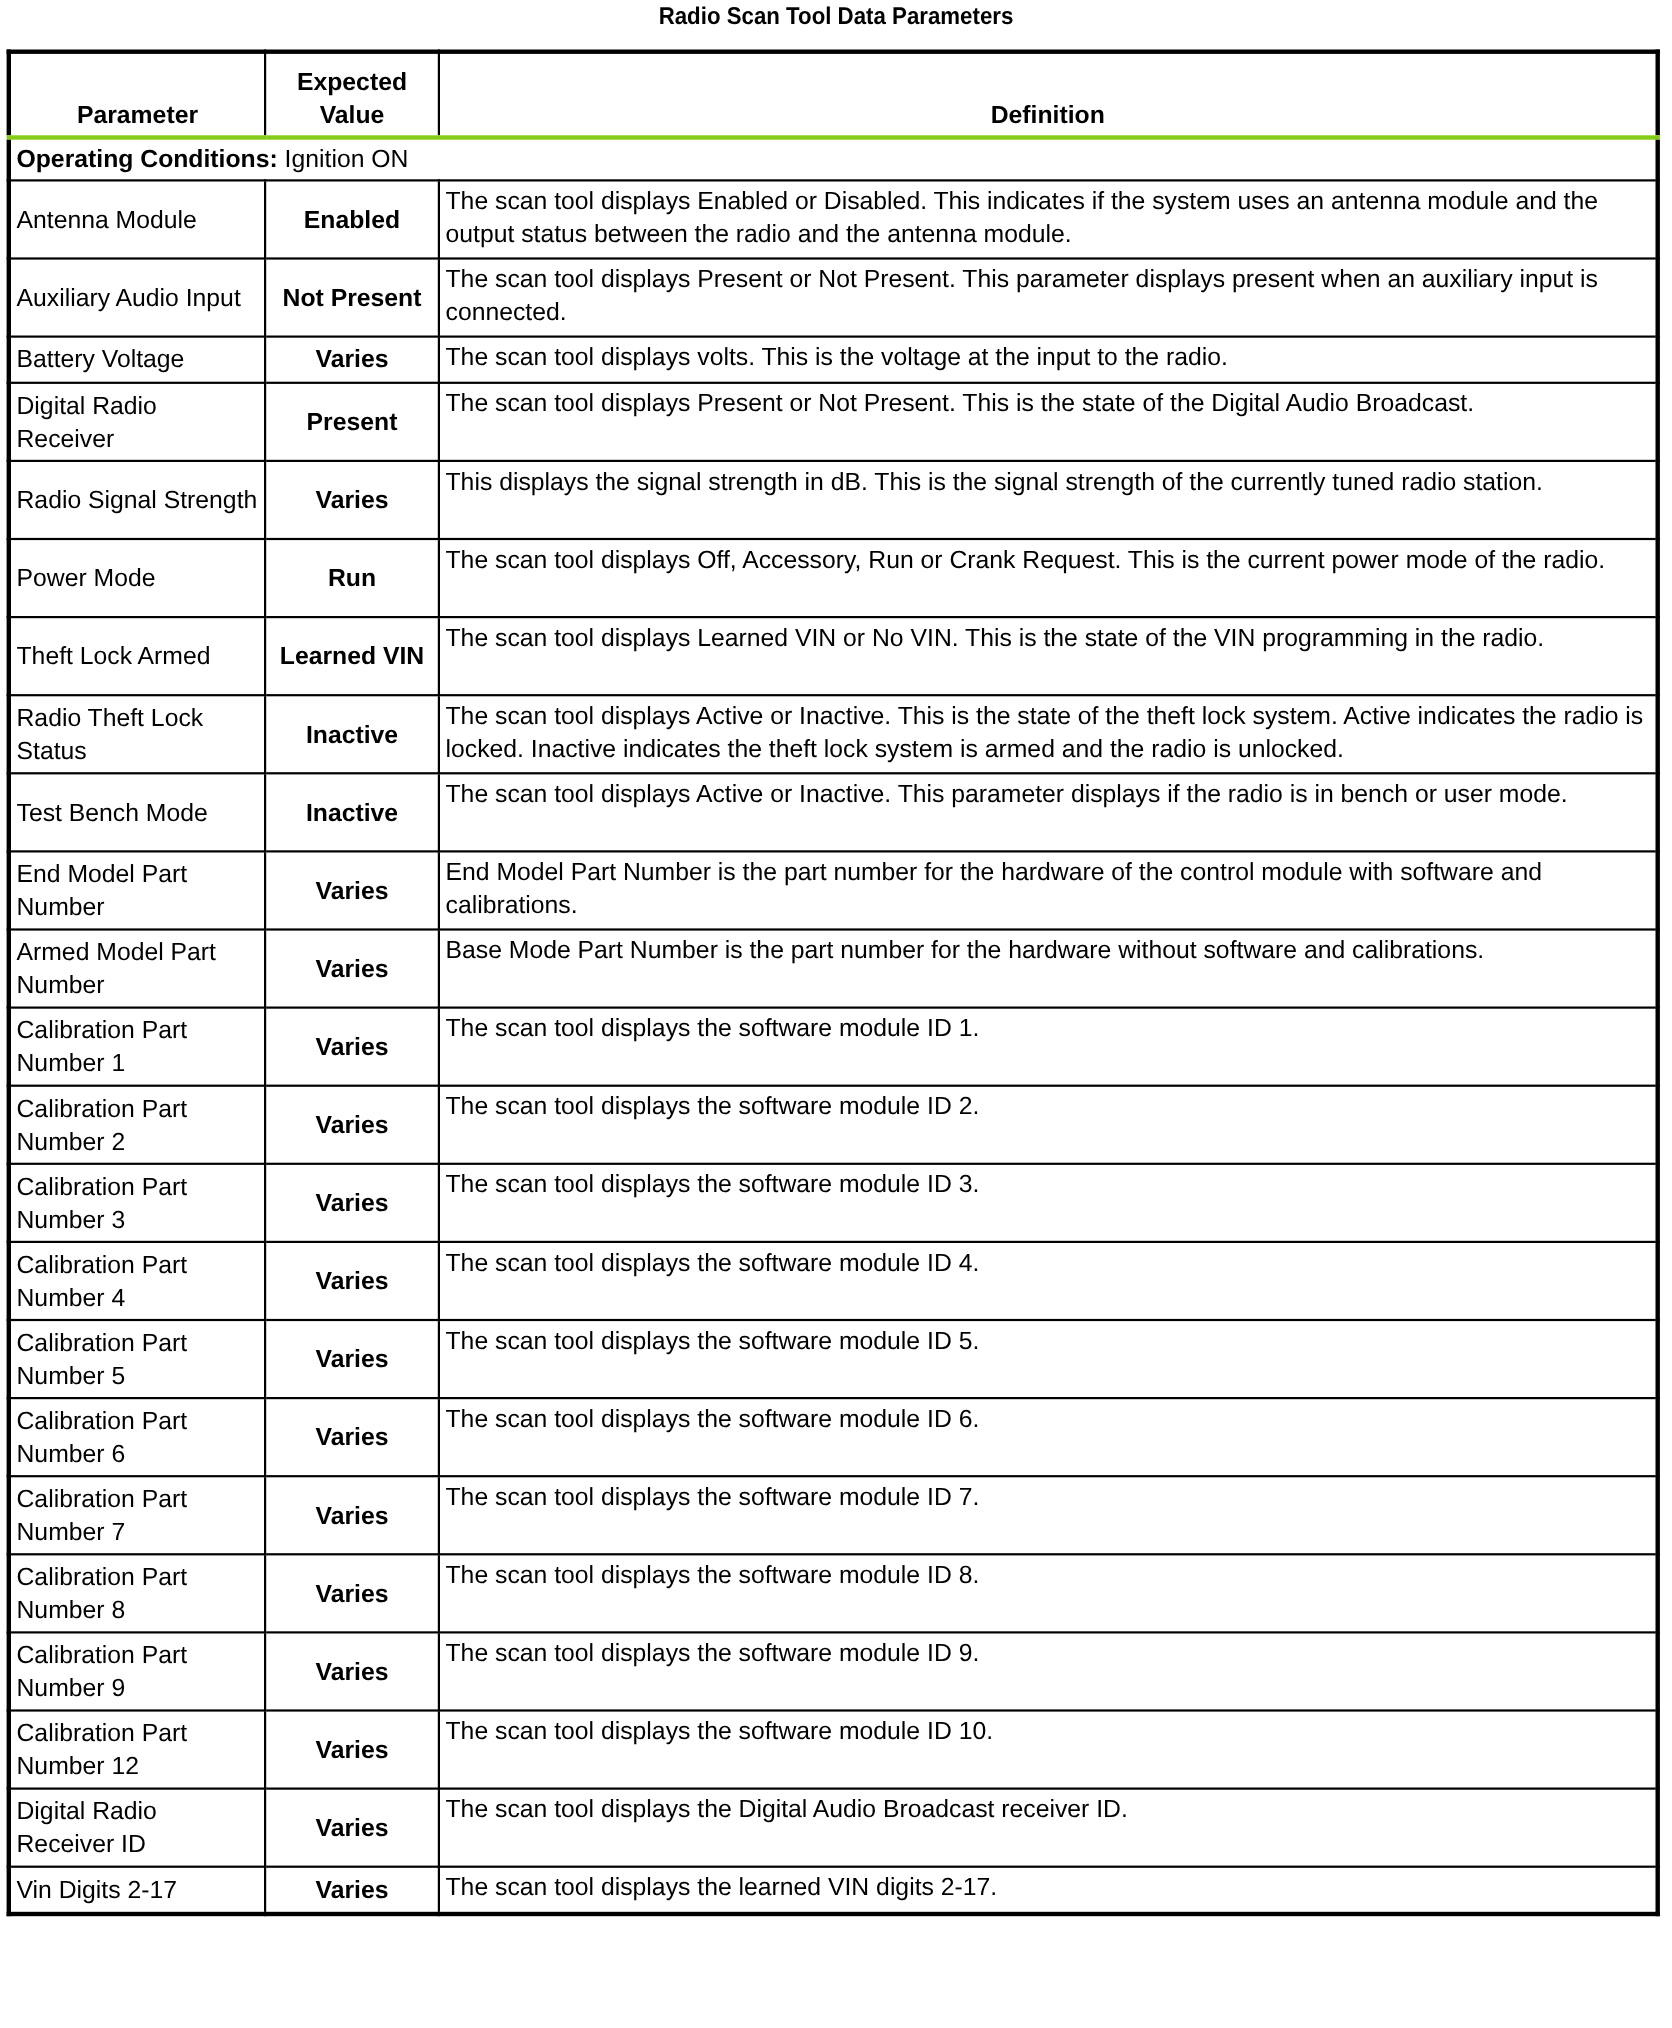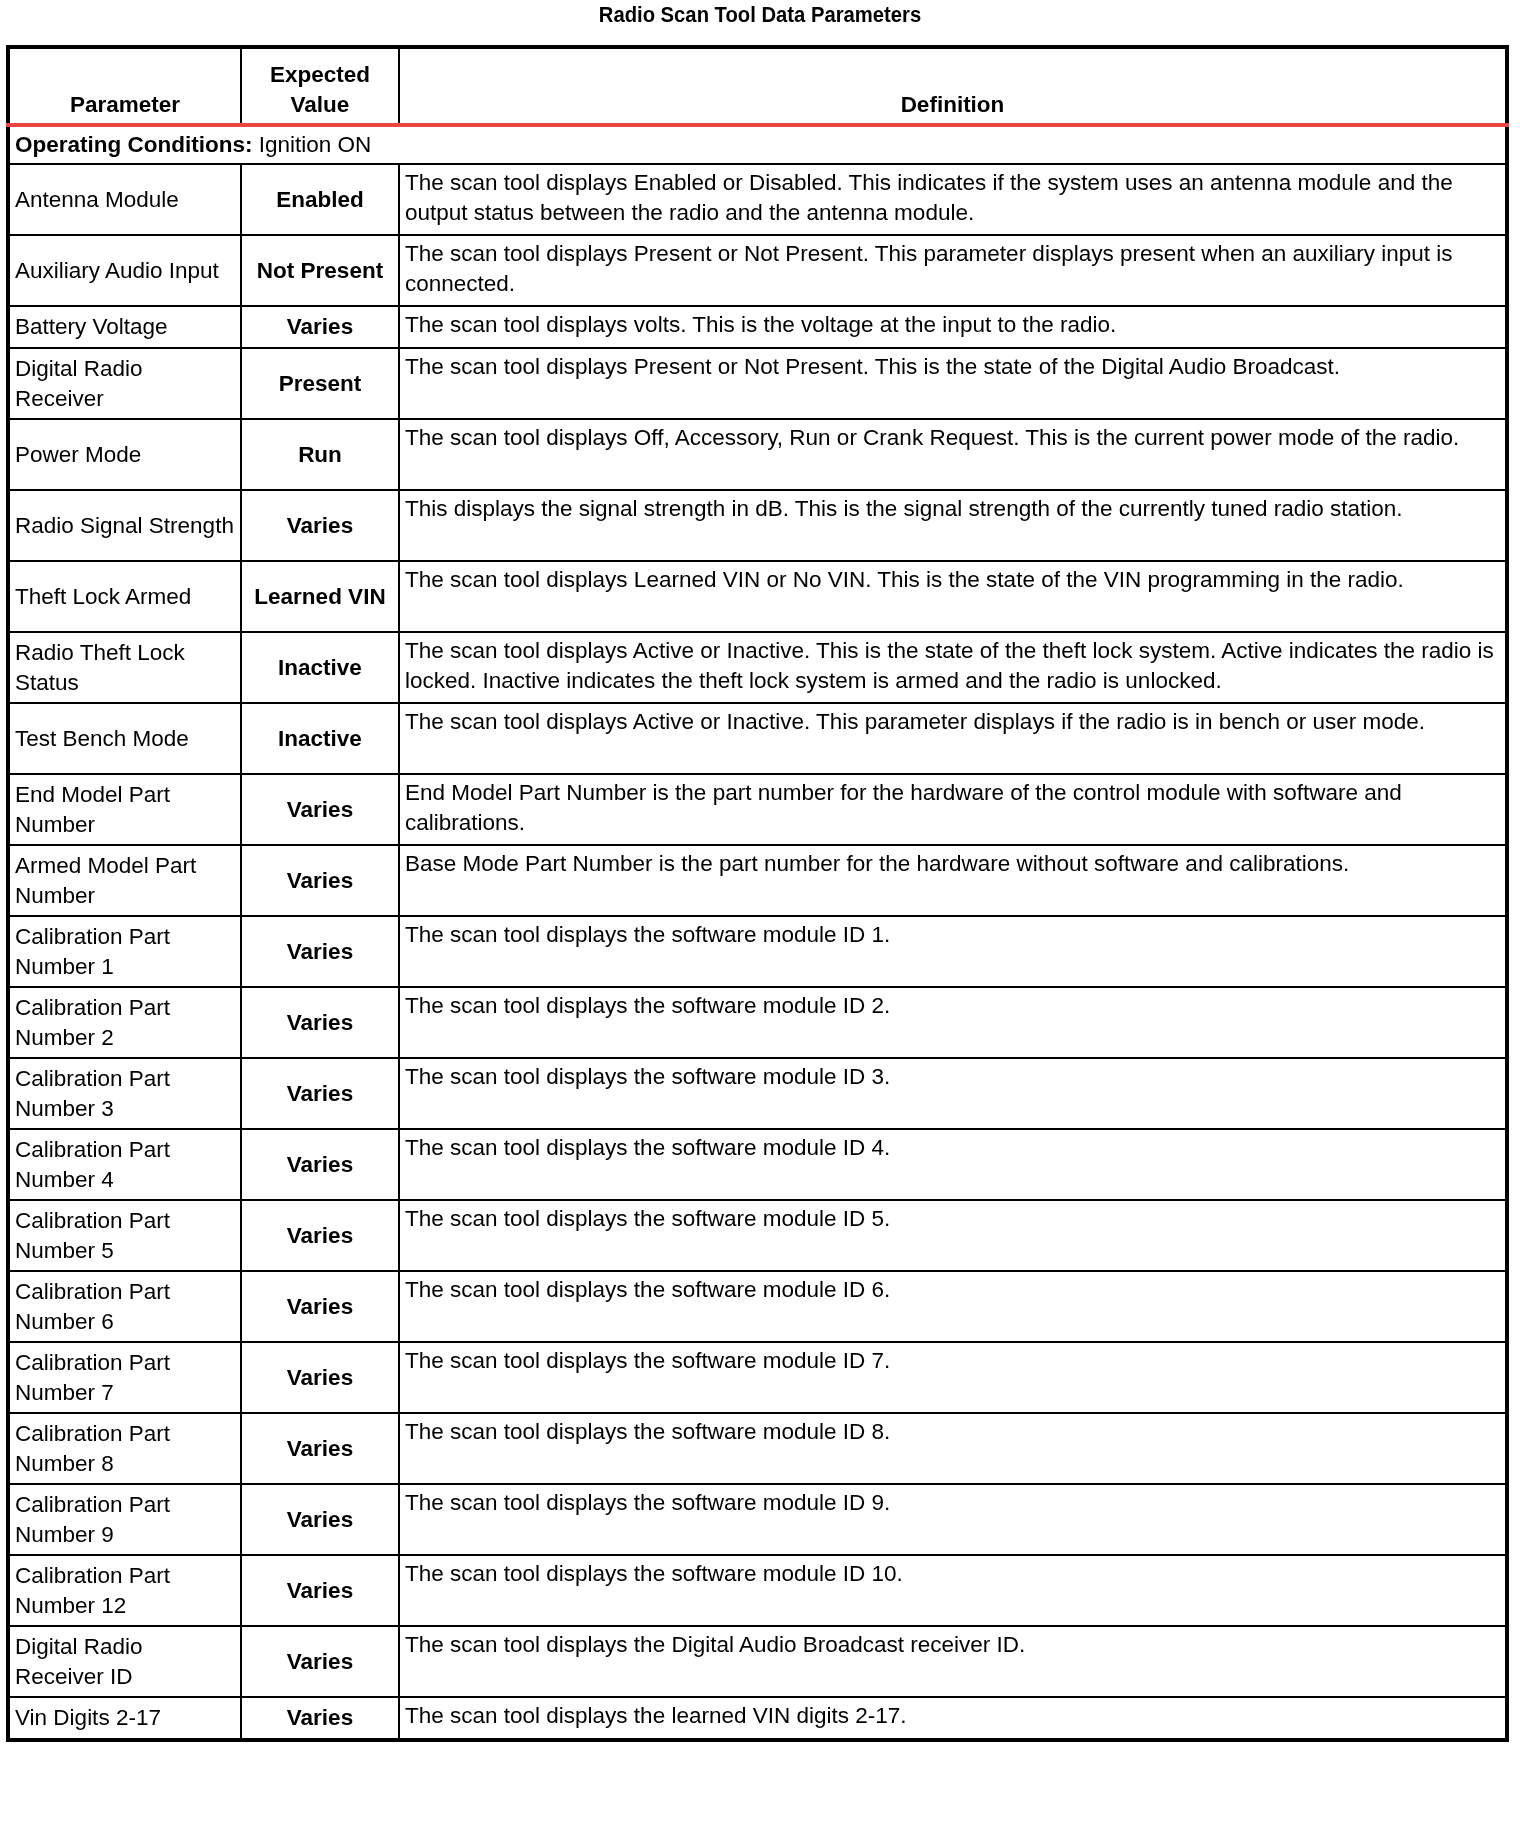--- a/index.html
+++ b/index.html
@@ -7,21 +7,21 @@
          font-family:"Liberation Sans", sans-serif; color:#000; }
   .title { position:absolute; left:0; width:1520px; top:0; height:30px; text-align:center;
            font-weight:bold; font-size:22px; line-height:30px; transform:scaleX(0.92); }
   table { position:absolute; left:6px; top:45px; width:1503px; border-collapse:collapse;
           border:4px solid #000; table-layout:fixed; }
   col.c1 { width:233px; } col.c2 { width:158px; } col.c3 { width:auto; }
   th, td { border:2px solid #000; font-size:22.5px; line-height:29.5px; padding:0 5px; vertical-align:top; }
   th { font-weight:bold; text-align:center; vertical-align:bottom; height:70px; padding-bottom:4px; }
   td.ev { text-align:center; vertical-align:middle;font-weight:bold; }
   td.param { vertical-align:middle; }
-  tr.hdr th { border-bottom:4px solid #ef4444; }
+  tr.hdr th { border-bottom:4px solid #84cc16; }
   tr.op td { height:36px; vertical-align:middle; }
   tr.r1 td { height:37px; }
   tr.r2 td { height:66px; }
   td.def { padding-top:3px; }
   tr.r1 td.def { padding-top:3px; }
   .b { font-weight:bold; }
 </style>
 </head>
 <body>
 
@@ -58,28 +58,28 @@
         <td class="param">Battery Voltage</td>
         <td class="ev">Varies</td>
         <td class="def">The scan tool displays volts. This is the voltage at the input to the radio.</td>
       </tr>
       <tr class="r2">
         <td class="param">Digital Radio Receiver</td>
         <td class="ev">Present</td>
         <td class="def">The scan tool displays Present or Not Present. This is the state of the Digital Audio Broadcast.</td>
       </tr>
       <tr class="r2">
+        <td class="param">Radio Signal Strength</td>
+        <td class="ev">Varies</td>
+        <td class="def">This displays the signal strength in dB. This is the signal strength of the currently tuned radio station.</td>
+      </tr>
+      <tr class="r2">
         <td class="param">Power Mode</td>
         <td class="ev">Run</td>
         <td class="def">The scan tool displays Off, Accessory, Run or Crank Request. This is the current power mode of the radio.</td>
-      </tr>
-      <tr class="r2">
-        <td class="param">Radio Signal Strength</td>
-        <td class="ev">Varies</td>
-        <td class="def">This displays the signal strength in dB. This is the signal strength of the currently tuned radio station.</td>
       </tr>
       <tr class="r2">
         <td class="param">Theft Lock Armed</td>
         <td class="ev">Learned VIN</td>
         <td class="def">The scan tool displays Learned VIN or No VIN. This is the state of the VIN programming in the radio.</td>
       </tr>
       <tr class="r2">
         <td class="param">Radio Theft Lock Status</td>
         <td class="ev">Inactive</td>
         <td class="def">The scan tool displays Active or Inactive. This is the state of the theft lock system. Active indicates the radio is locked. Inactive indicates the theft lock system is armed and the radio is unlocked.</td>

